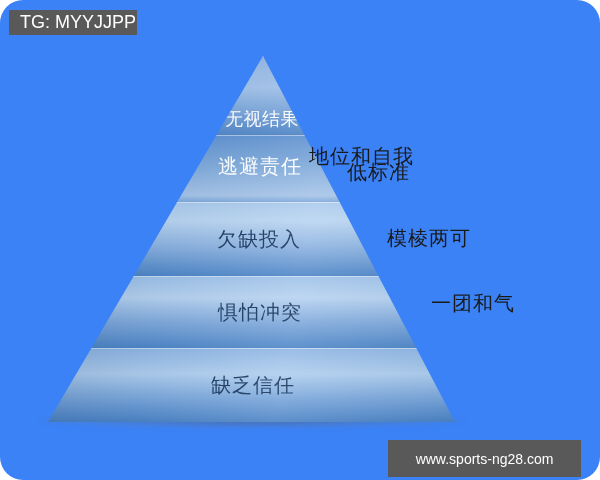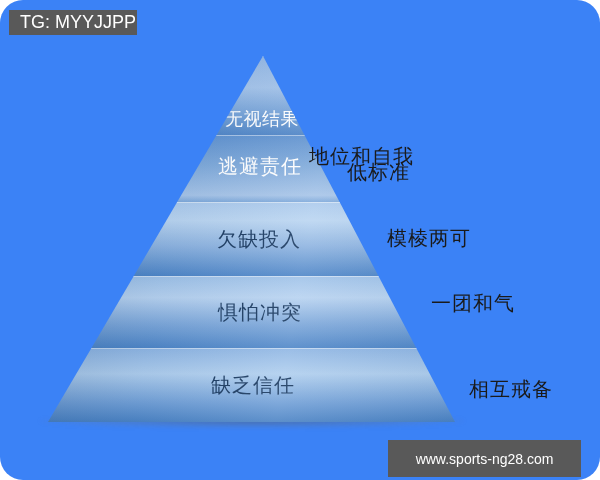--- a/index.html
+++ b/index.html
@@ -121,19 +121,18 @@
       <span class="level-label" style="color: rgb(23, 55, 94);">缺乏信任</span>
     </div>
 
     <div class="pyr-shade"></div>
   </div>
 
   <div class="side-label sl0">地位和自我</div>
   <div class="side-label sl1">低标准</div>
   <div class="side-label sl3">一团和气</div>
   <div class="side-label sl2">模棱两可</div>
-  <div class="side-label sl4">相互戒备</div>
 
   <div class="badge badge-br">
     <span>www.sports-ng28.com</span>
   </div>
 
 </div>
 
 </body></html>

